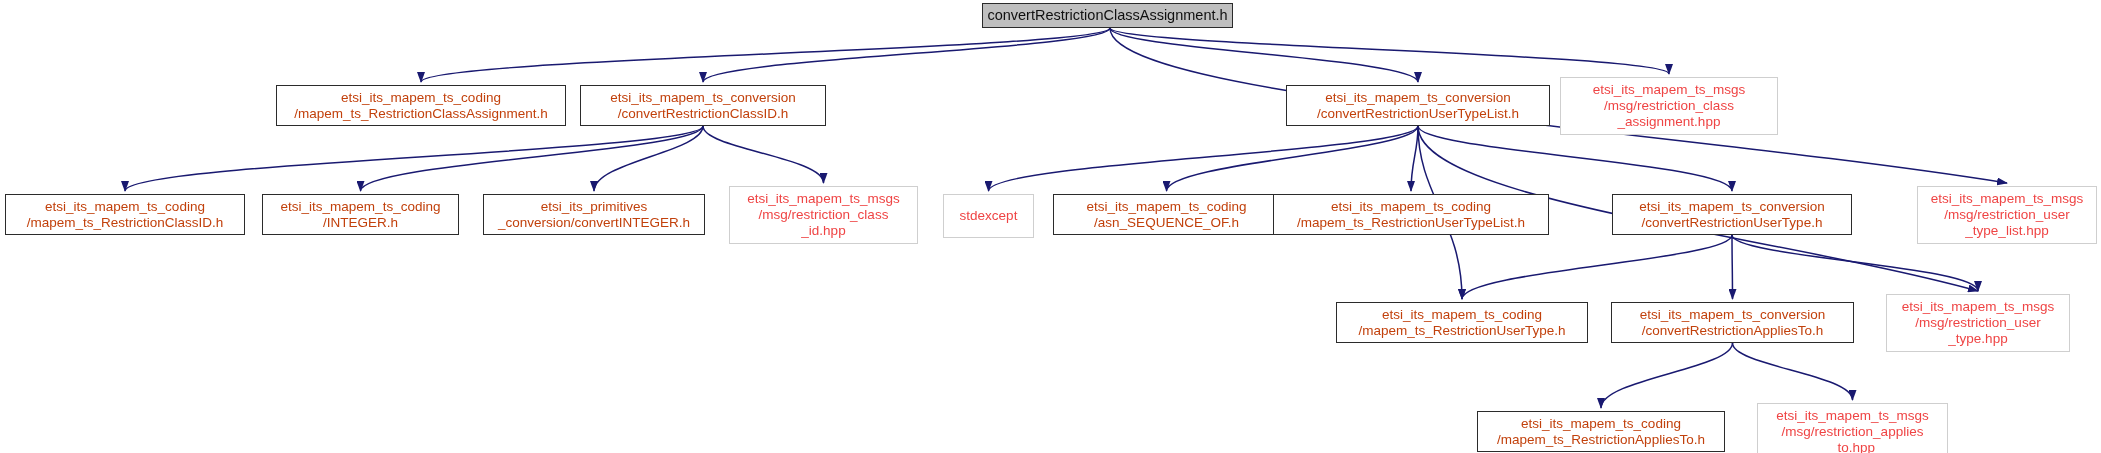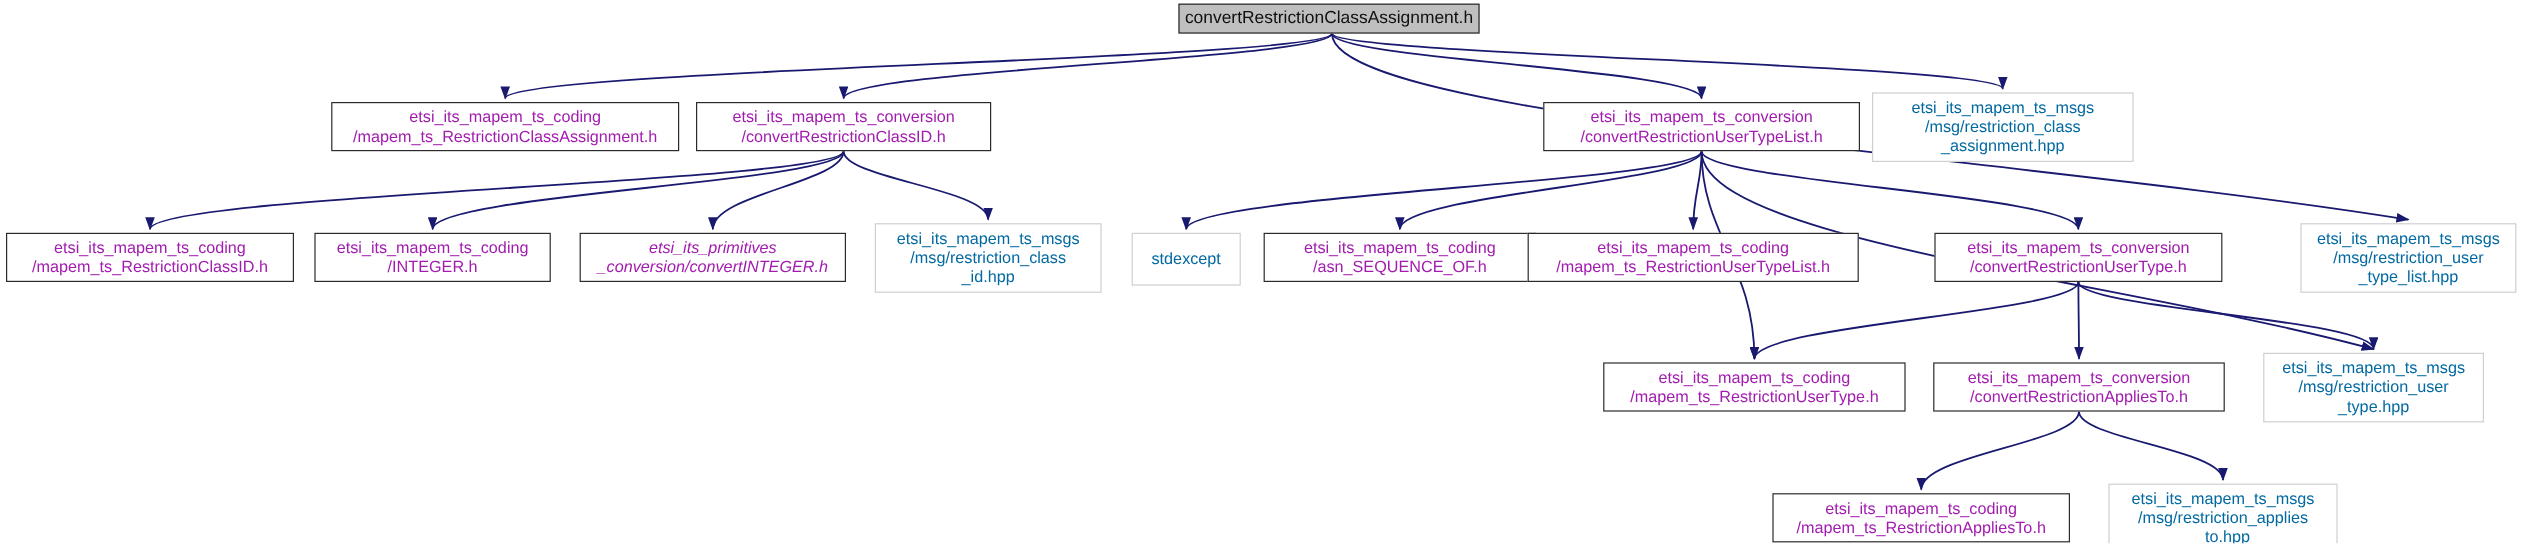--- a/index.html
+++ b/index.html
@@ -2,23 +2,23 @@
 <html><head>
 <meta charset="utf-8">
 <style>
   html,body{margin:0;padding:0;background:#ffffff;}
   body{font-family:"Liberation Sans","DejaVu Sans",sans-serif;}
   #graph-root{position:relative;width:2101px;height:453px;background:#ffffff;overflow:hidden;}
   svg#edges{position:absolute;left:0;top:0;width:2101px;height:453px;}
   .node{position:absolute;box-sizing:border-box;display:flex;align-items:center;justify-content:center;
         text-align:center;line-height:1.18;white-space:pre;overflow:hidden;}
   .node span{display:block;}
-  .n-solid{border:1.6px solid #2b2b2b;background:#ffffff;color:#a21caf;}
+  .n-solid{border:1.6px solid #2b2b2b;background:#ffffff;color:#c2410c;}
   .n-root{border:1.6px solid #2b2b2b;background:#bfbfbf;color:#101010;}
-  .n-light{border:1.4px solid #cfcfcf;background:#ffffff;color:#0369a1;}
+  .n-light{border:1.4px solid #cfcfcf;background:#ffffff;color:#ef4444;}
 </style>
 </head>
 <body>
 
 <div id="graph-root">
   <svg id="edges" xmlns="http://www.w3.org/2000/svg">
     <defs>
       <marker id="arrow" markerWidth="11" markerHeight="8" refX="10" refY="4" orient="auto" markerUnits="userSpaceOnUse">
         <path d="M0,0 L11,4 L0,8 Z" fill="#191970"></path>
       </marker>
@@ -54,21 +54,21 @@
 /convertRestrictionClassID.h</span></div>
       <div class="node n-solid" style="left: 1286px; top: 85px; width: 264px; height: 41px; font-size: 13.5px;"><span>etsi_its_mapem_ts_conversion
 /convertRestrictionUserTypeList.h</span></div>
       <div class="node n-light" style="left: 1560px; top: 77px; width: 218px; height: 58px; font-size: 13.5px;"><span>etsi_its_mapem_ts_msgs
 /msg/restriction_class
 _assignment.hpp</span></div>
       <div class="node n-solid" style="left: 5px; top: 194px; width: 240px; height: 41px; font-size: 13.5px;"><span>etsi_its_mapem_ts_coding
 /mapem_ts_RestrictionClassID.h</span></div>
       <div class="node n-solid" style="left: 262px; top: 194px; width: 197px; height: 41px; font-size: 13.5px;"><span>etsi_its_mapem_ts_coding
 /INTEGER.h</span></div>
-      <div class="node n-solid" style="left: 483px; top: 194px; width: 222px; height: 41px; font-size: 13.5px; font-style: italic;"><span>etsi_its_primitives
+      <div class="node n-solid" style="left: 483px; top: 194px; width: 222px; height: 41px; font-size: 13.5px;"><span>etsi_its_primitives
 _conversion/convertINTEGER.h</span></div>
       <div class="node n-light" style="left: 729px; top: 186px; width: 189px; height: 58px; font-size: 13.5px;"><span>etsi_its_mapem_ts_msgs
 /msg/restriction_class
 _id.hpp</span></div>
       <div class="node n-light" style="left: 943px; top: 194px; width: 91px; height: 44px; font-size: 13.5px;"><span>stdexcept</span></div>
       <div class="node n-solid" style="left: 1053px; top: 194px; width: 227px; height: 41px; font-size: 13.5px;"><span>etsi_its_mapem_ts_coding
 /asn_SEQUENCE_OF.h</span></div>
       <div class="node n-solid" style="left: 1273px; top: 194px; width: 276px; height: 41px; font-size: 13.5px;"><span>etsi_its_mapem_ts_coding
 /mapem_ts_RestrictionUserTypeList.h</span></div>
       <div class="node n-solid" style="left: 1612px; top: 194px; width: 240px; height: 41px; font-size: 13.5px;"><span>etsi_its_mapem_ts_conversion

